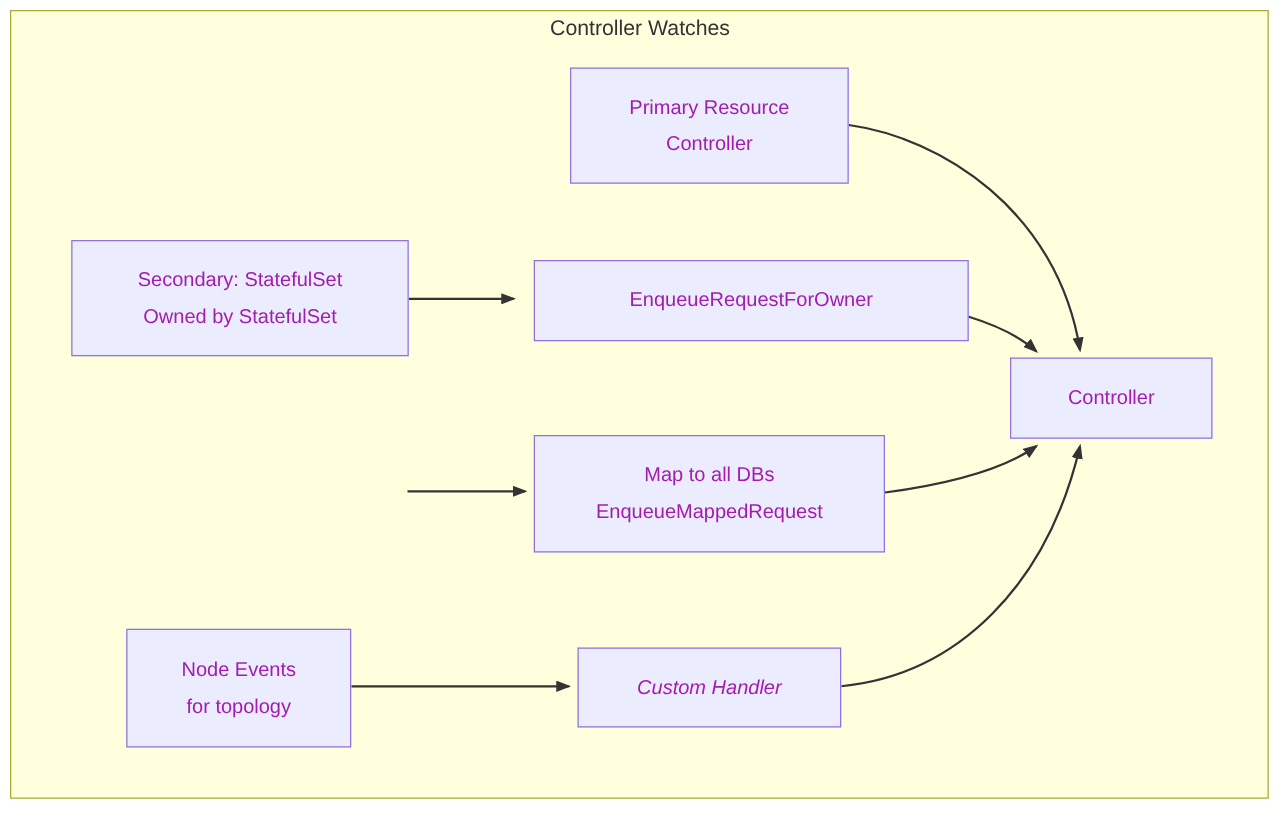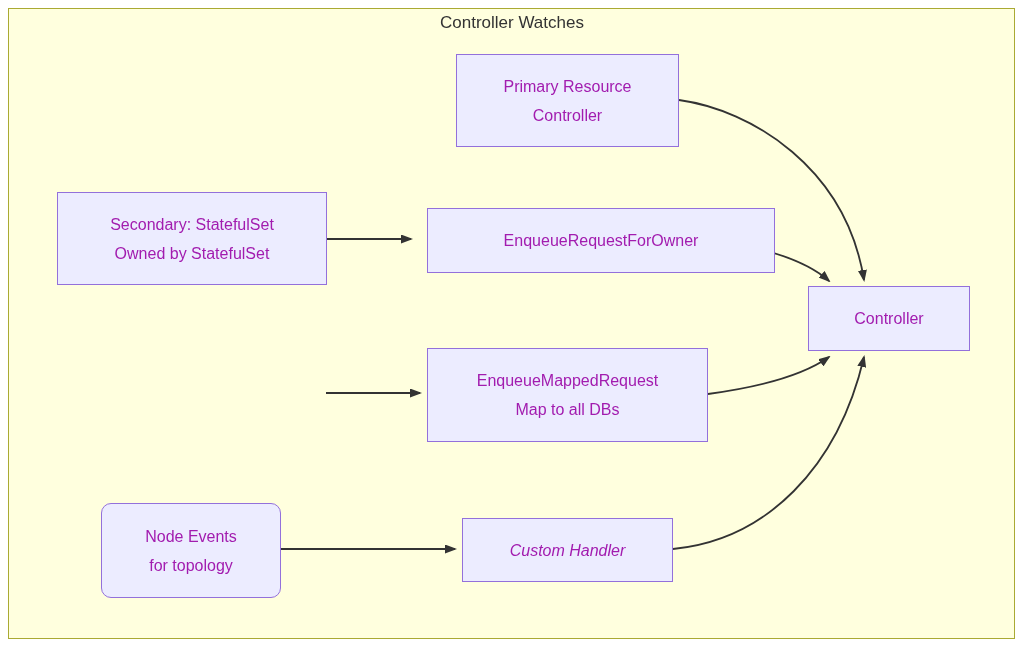--- a/index.html
+++ b/index.html
@@ -46,21 +46,21 @@
     line-height: 29px;
     color: #a21caf;
     box-sizing: border-box;
   }
   
   .n-primary   { left: 456px; top: 54px;  width: 223px; height: 93px; }
   .n-statefulset { left: 57px; top: 192px; width: 270px; height: 93px; text-align: right; }
   .n-owner     { left: 427px; top: 208px; width: 348px; height: 65px; }
   .n-configmap { left: 57px;  top: 347px; width: 269px; height: 93px; }
   .n-mapped    { left: 427px; top: 348px; width: 281px; height: 94px; }
-  .n-nodeevents{ left: 101px; top: 503px; width: 180px; height: 95px; border-radius: 10px; }
+  .n-nodeevents{ left: 101px; top: 503px; width: 180px; height: 95px; }
   .n-handler   { left: 462px; top: 518px; width: 211px; height: 64px; font-style: italic; }
   .n-controller{ left: 808px; top: 286px; width: 162px; height: 65px; }
 </style>
 </head>
 <body>
 
 <div class="canvas">
 
   <div class="frame"></div>
 
@@ -92,22 +92,22 @@
     <span>Secondary: StatefulSet</span>
     <span>Owned by StatefulSet</span>
   </div>
 
   <div class="node n-owner">
     <span>EnqueueRequestForOwner</span>
   </div>
 
 
   <div class="node n-mapped">
+    <span>Map to all DBs</span>
     <span>EnqueueMappedRequest</span>
-    <span>Map to all DBs</span>
   </div>
 
   <div class="node n-nodeevents">
     <span>Node Events</span>
     <span>for topology</span>
   </div>
 
   <div class="node n-handler">
     <span>Custom Handler</span>
   </div>

